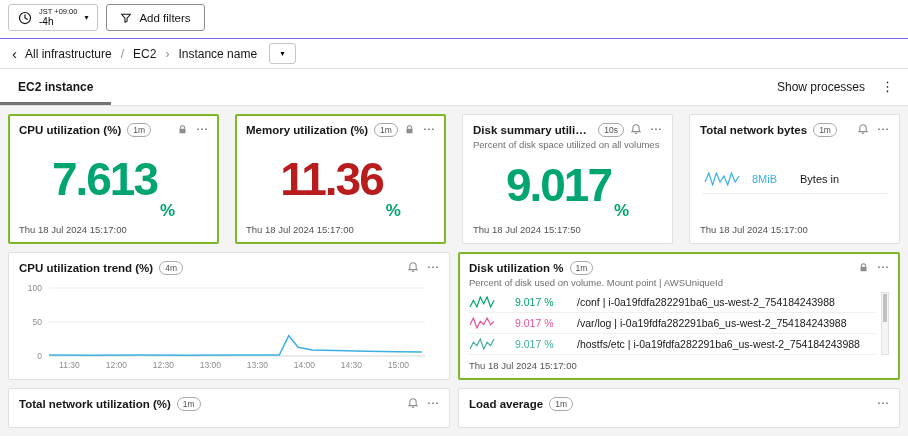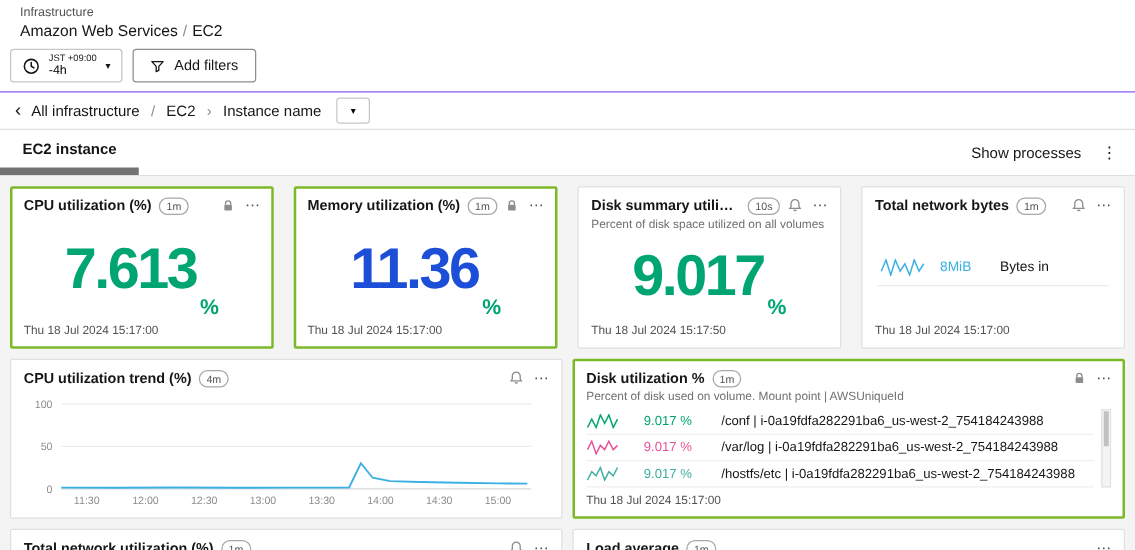--- a/index.html
+++ b/index.html
@@ -24,21 +24,21 @@
 
   
   .navrow { display: flex; align-items: center; gap: 7px; padding: 6px 12px; border-bottom: 1px solid #e0e0e0; font-size: 12px; height: 30px; }
   .back { display: flex; align-items: center; gap: 8px; cursor: pointer; }
   .chev { font-size: 15px; color: #161616; line-height: 1; }
   .nsep { color: #8d8d8d; margin: 0 2px; }
   .dd-btn { border: 1px solid #c6c6c6; background: #fff; border-radius: 3px; width: 27px; height: 21px; margin-left: 5px; cursor: pointer; font-size: 8px; }
 
   
   .tabrow { display: flex; justify-content: space-between; align-items: flex-end; background: #fff; border-bottom: 1px solid #e0e0e0; height: 37px; }
-  .tab { padding: 11px 18px 8px; font-weight: bold; font-size: 12px; border-bottom: 6px solid #737373; cursor: pointer; }
+  .tab { padding: 11px 18px 8px; font-weight: bold; font-size: 12px; border-bottom: 3px solid #737373; cursor: pointer; }
   .tab-actions { display: flex; align-items: center; gap: 16px; padding: 0 14px 11px; }
   .show-proc { font-size: 12px; cursor: pointer; }
   .kebab { font-size: 13px; cursor: pointer; color: #161616; }
 
   
   .content { background: #f4f4f4; padding: 8px; display: flex; flex-direction: column; gap: 8px; height: 330px; }
   .row { display: grid; gap: 8px; }
   .r1 { grid-template-columns: repeat(4, 1fr); height: 132px; gap: 16px; }
   .r2 { grid-template-columns: 1fr 1fr; height: 128px; }
   .r3 { grid-template-columns: 1fr 1fr; height: 40px; }
@@ -73,26 +73,20 @@
   .scrollbar { position: absolute; right: 0; top: 0; bottom: 2px; width: 8px; background: #f4f4f4; border: 1px solid #e0e0e0; }
   .scroll-thumb { position: absolute; top: 1px; left: 1px; right: 1px; height: 45%; background: #c1c1c1; cursor: grab; }
 
   svg text { font-family: "Liberation Sans", sans-serif; }
 </style>
 </head>
 <body>
 
 <div class="page">
 
-  <header class="hdr">
-    <div class="eyebrow">Infrastructure</div>
-    <div class="crumbline">
-      <span>Amazon Web Services</span><span class="crumb-sep">/</span><span>EC2</span>
-    </div>
-  </header>
 
   <div class="toolbar">
     <button class="time-btn">
       <span class="icn">
         <svg width="14" height="14" viewBox="0 0 16 16">
             <circle cx="8" cy="8" r="6.3" fill="none" stroke="#161616" stroke-width="1.4"></circle>
             <path d="M8 4.5V8l2.5 1.5" fill="none" stroke="#161616" stroke-width="1.4" stroke-linecap="round"></path>
           </svg>
       </span>
       <span class="time-txt">
@@ -172,21 +166,21 @@
             <span class="icn">
                 <svg width="11" height="11" viewBox="0 0 16 16">
                   <path d="M5 7V5.5a3 3 0 0 1 6 0V7" fill="none" stroke="#8d8d8d" stroke-width="1.6"></path>
                   <rect x="3.6" y="7" width="8.8" height="6.6" rx="1" fill="#8d8d8d"></rect>
                 </svg>
               </span>
             <span class="dots">⋯</span>
           </div>
         </div>
         <div class="bigwrap">
-          <span class="bn-val" style="color: #1d4ed8;">11.36</span>
+          <span class="bn-val" style="color: #b91c1c;">11.36</span>
           <span class="bn-unit" style="color: rgb(0, 165, 114);">%</span>
         </div>
         <div class="card-foot">Thu 18 Jul 2024 15:17:00</div>
       </article>
 
       <article class="card">
         <div class="card-head">
           <div class="ct-wrap">
             <span class="card-title">Disk summary utilization (%)</span>
             <span class="badge">10s</span>

